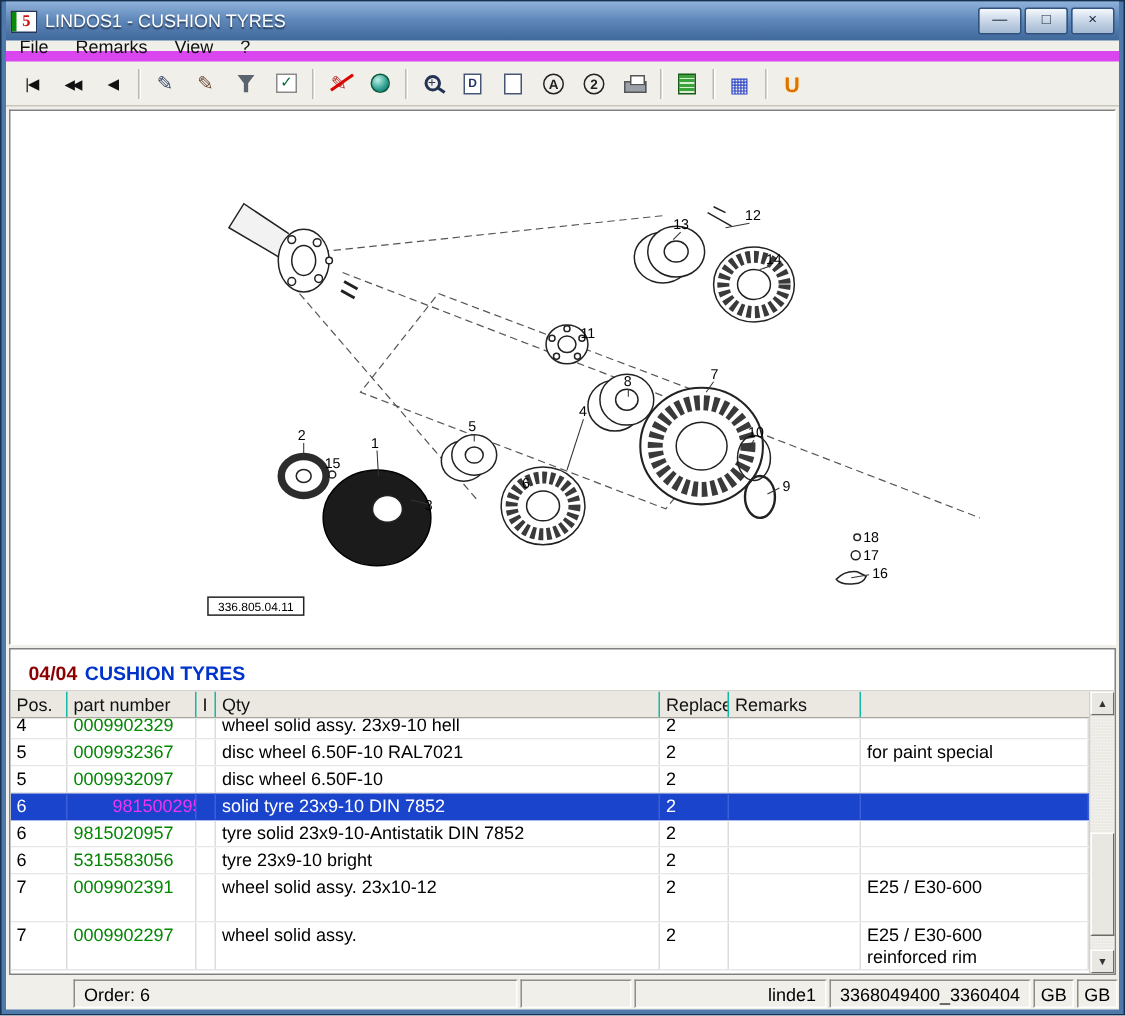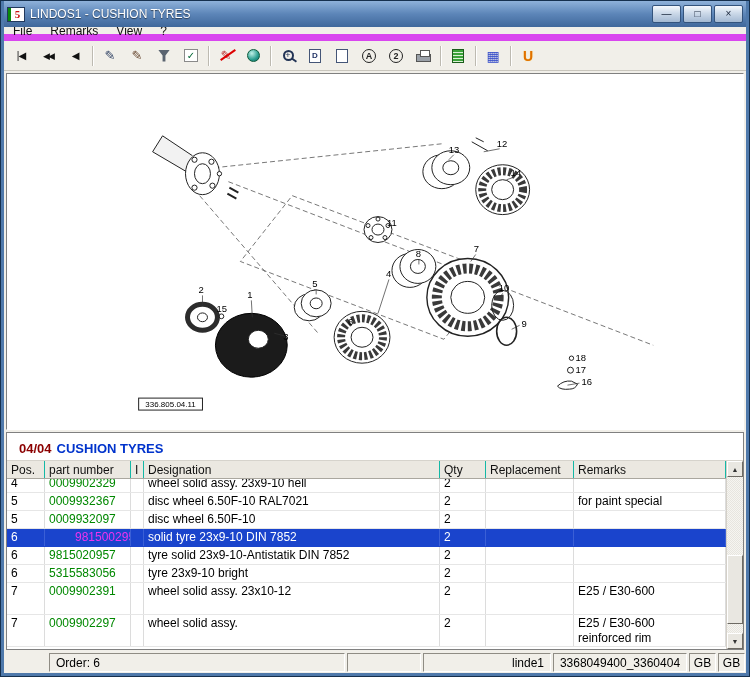--- a/index.html
+++ b/index.html
@@ -325,21 +325,20 @@
         <span class="page-num">04/04</span>
         <span class="panel-title">CUSHION TYRES</span>
       </div>
 
       <div class="table-zone">
         <div class="grid">
           <div class="grid-header">
             <div class="gh">Pos.</div>
             <div class="gh">part number</div>
             <div class="gh">I</div>
-            <div class="gh">Designation</div>
             <div class="gh">Qty</div>
             <div class="gh">Replacement</div>
             <div class="gh">Remarks</div>
           </div>
           <div class="grid-body">
             <div class="rows">
               <div class="row">
                 <div class="cell">4</div>
                 <div class="cell part">0009902329</div>
                 <div class="cell"></div>

